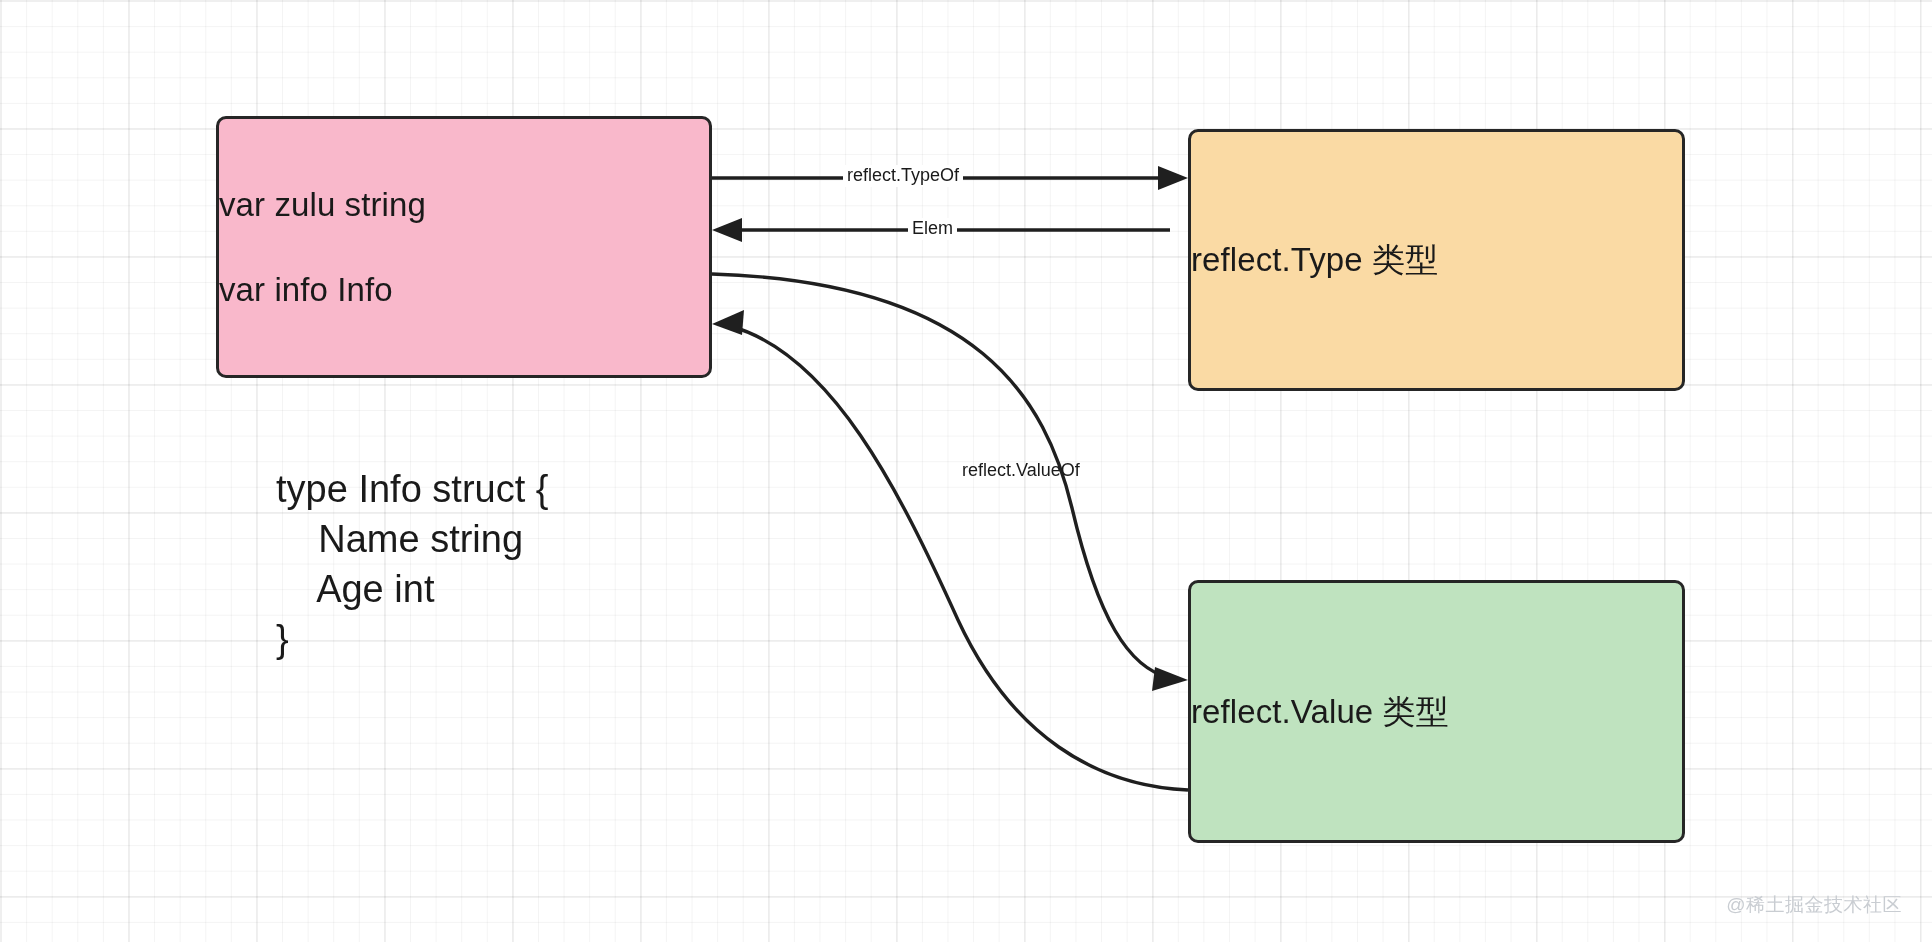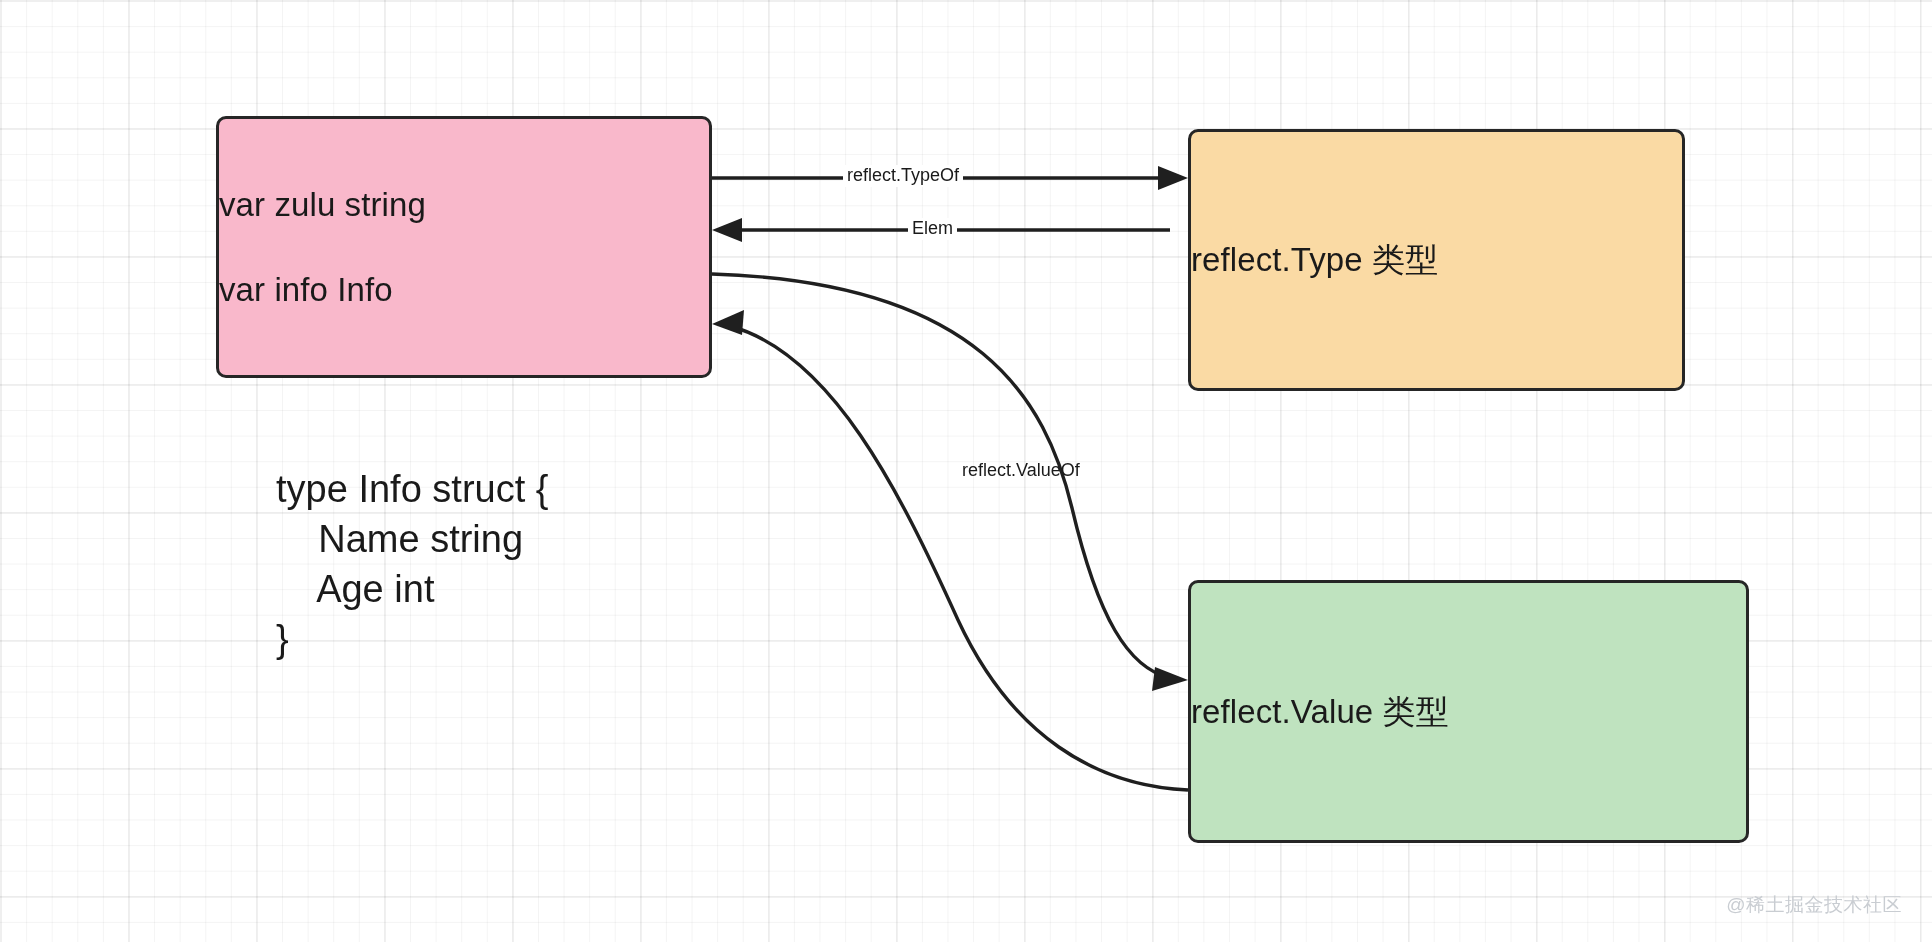--- a/index.html
+++ b/index.html
@@ -55,21 +55,21 @@
   #node-type {
     left: 1188px;
     top: 129px;
     width: 497px;
     height: 262px;
     background: #fadaa4;
   }
   #node-value {
     left: 1188px;
     top: 580px;
-    width: 561px;
+    width: 497px;
     height: 263px;
     background: #bfe3bf;
   }
   #code-block {
     position: absolute;
     left: 276px;
     top: 464px;
     color: #1a1a1a;
     font-size: 38px;
     line-height: 50px;

